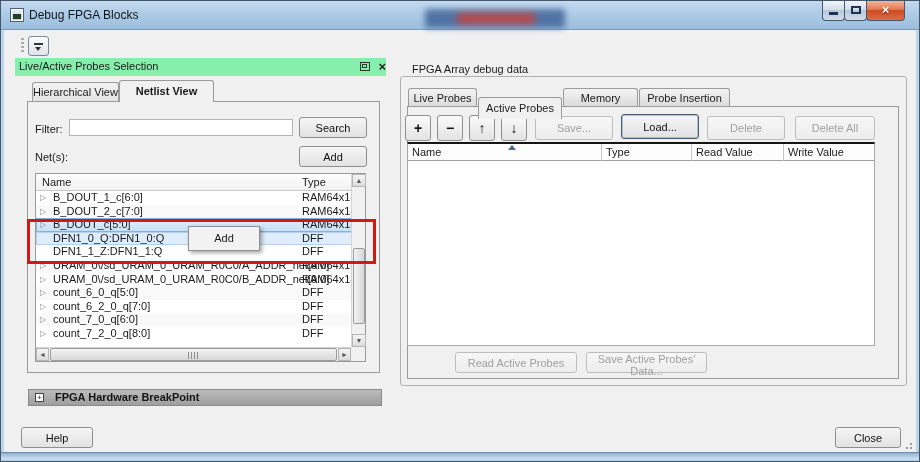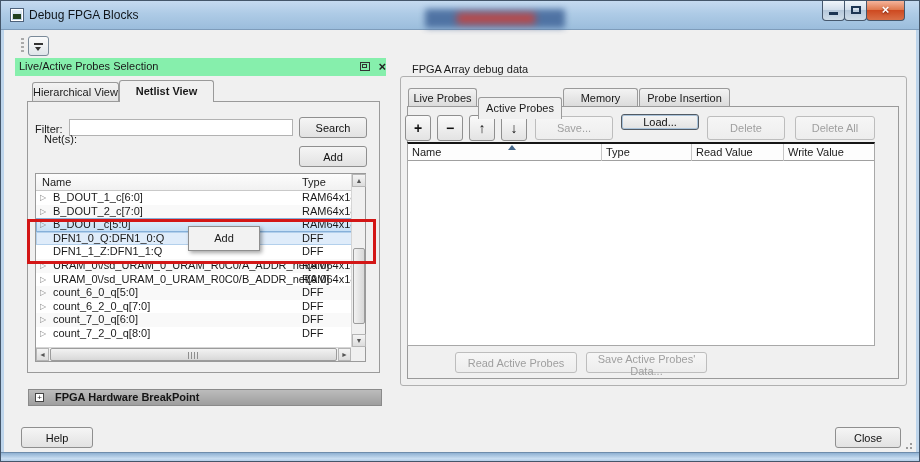--- a/index.html
+++ b/index.html
@@ -190,21 +190,21 @@
   </div>
 
   <div class="tab inactive ltab-hier">Hierarchical View</div>
   <div class="tab active ltab-net">Netlist View</div>
   <div class="ltab-frame"></div>
 
   <span class="lbl" style="left:34px;top:122px;">Filter:</span>
   <input class="field" style="left: 68px; top: 118px; width: 224px; height: 17px;" value="">
   <button class="btn" style="left:298px;top:116px;width:68px;height:21px;">Search</button>
 
-  <span class="lbl" style="left:34px;top:132px;margin-left:9px;">Net(s):</span>
+  <span class="lbl" style="left:34px;top:150px;">Net(s):</span>
   <button class="btn" style="left:298px;top:145px;width:68px;height:21px;">Add</button>
 
   <div class="nettable">
     <div class="net-head">
       <span class="c1">Name</span>
       <span class="c2">Type</span>
     </div>
     <div id="net-rows">
         <div class="net-row">
           <span class="exp">▷</span>
@@ -292,21 +292,21 @@
   <div class="tab active rtab-active">Active Probes</div>
   <div class="tab inactive rtab-mem">Memory Blocks</div>
   <div class="tab inactive rtab-probe">Probe Insertion</div>
   <div class="rtab-frame"></div>
 
   <div class="sqbtn" style="left:404px;">+</div>
   <div class="sqbtn" style="left:436px;">−</div>
   <div class="sqbtn" style="left:468px;">↑</div>
   <div class="sqbtn" style="left:500px;">↓</div>
   <button class="btn disabled" style="left:534px;top:115px;width:78px;height:24px;">Save...</button>
-  <button class="btn focused" style="left:620px;top:113px;width:78px;height:16px;">Load...</button>
+  <button class="btn focused" style="left:620px;top:113px;width:78px;height:25px;">Load...</button>
   <button class="btn disabled" style="left:706px;top:115px;width:78px;height:24px;">Delete</button>
   <button class="btn disabled" style="left:794px;top:115px;width:80px;height:24px;">Delete All</button>
 
   <div class="ptable">
     <div class="sortind"></div>
     <div class="phead">
       <div class="pc" style="width:194px;">Name</div>
       <div class="pc" style="width:90px;">Type</div>
       <div class="pc" style="width:92px;">Read Value</div>
       <div class="pc" style="width:90px;border-right:none;">Write Value</div>

